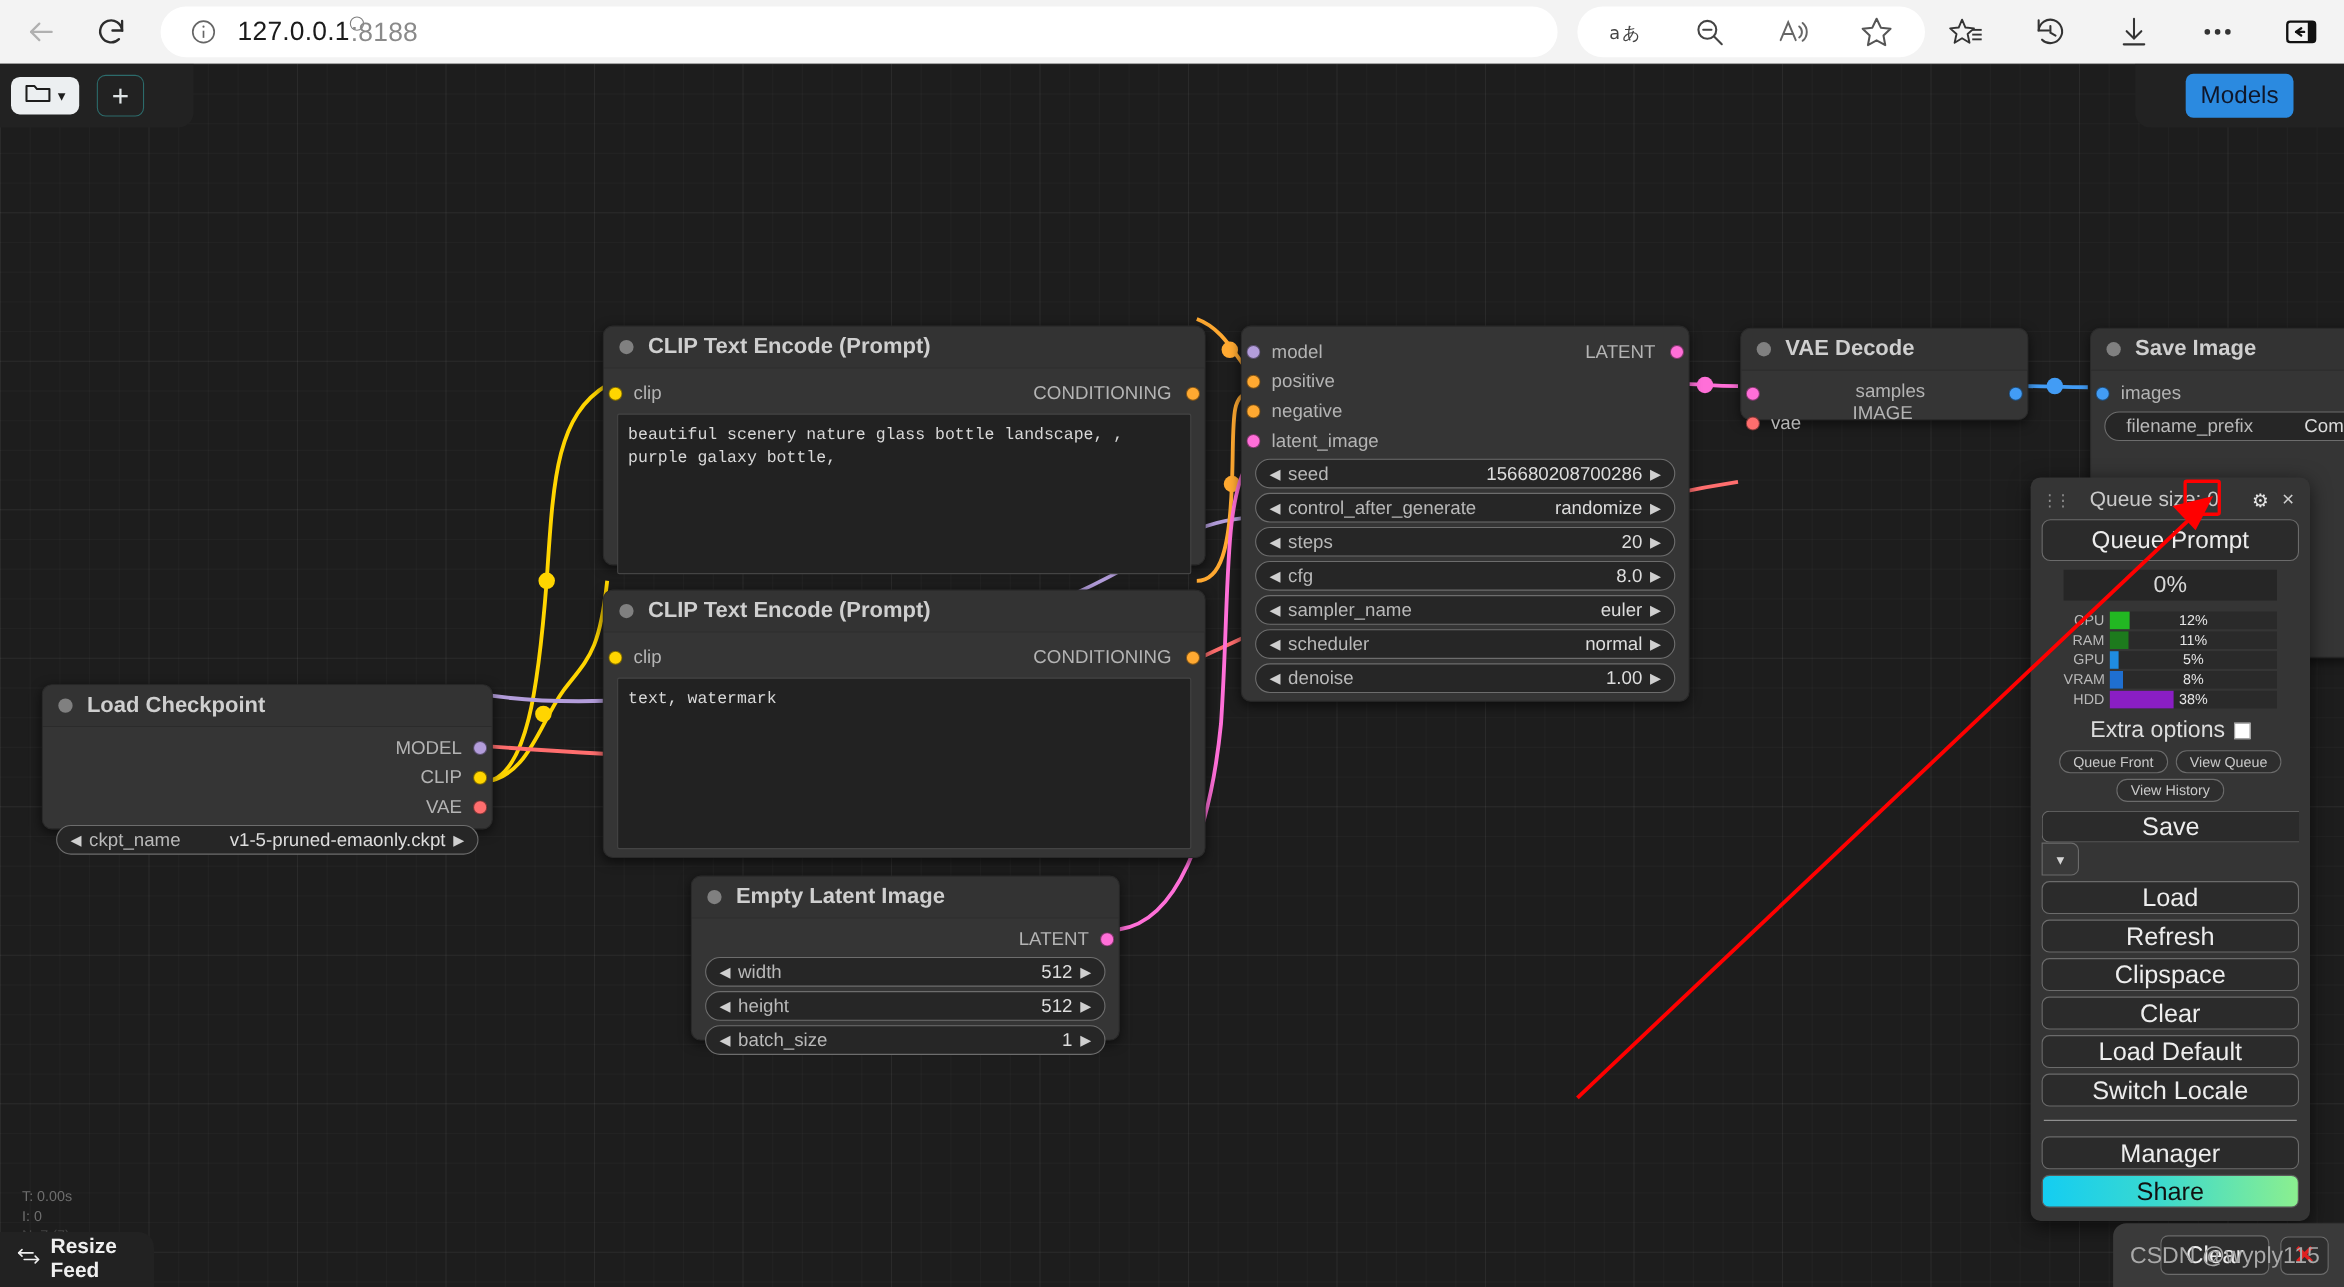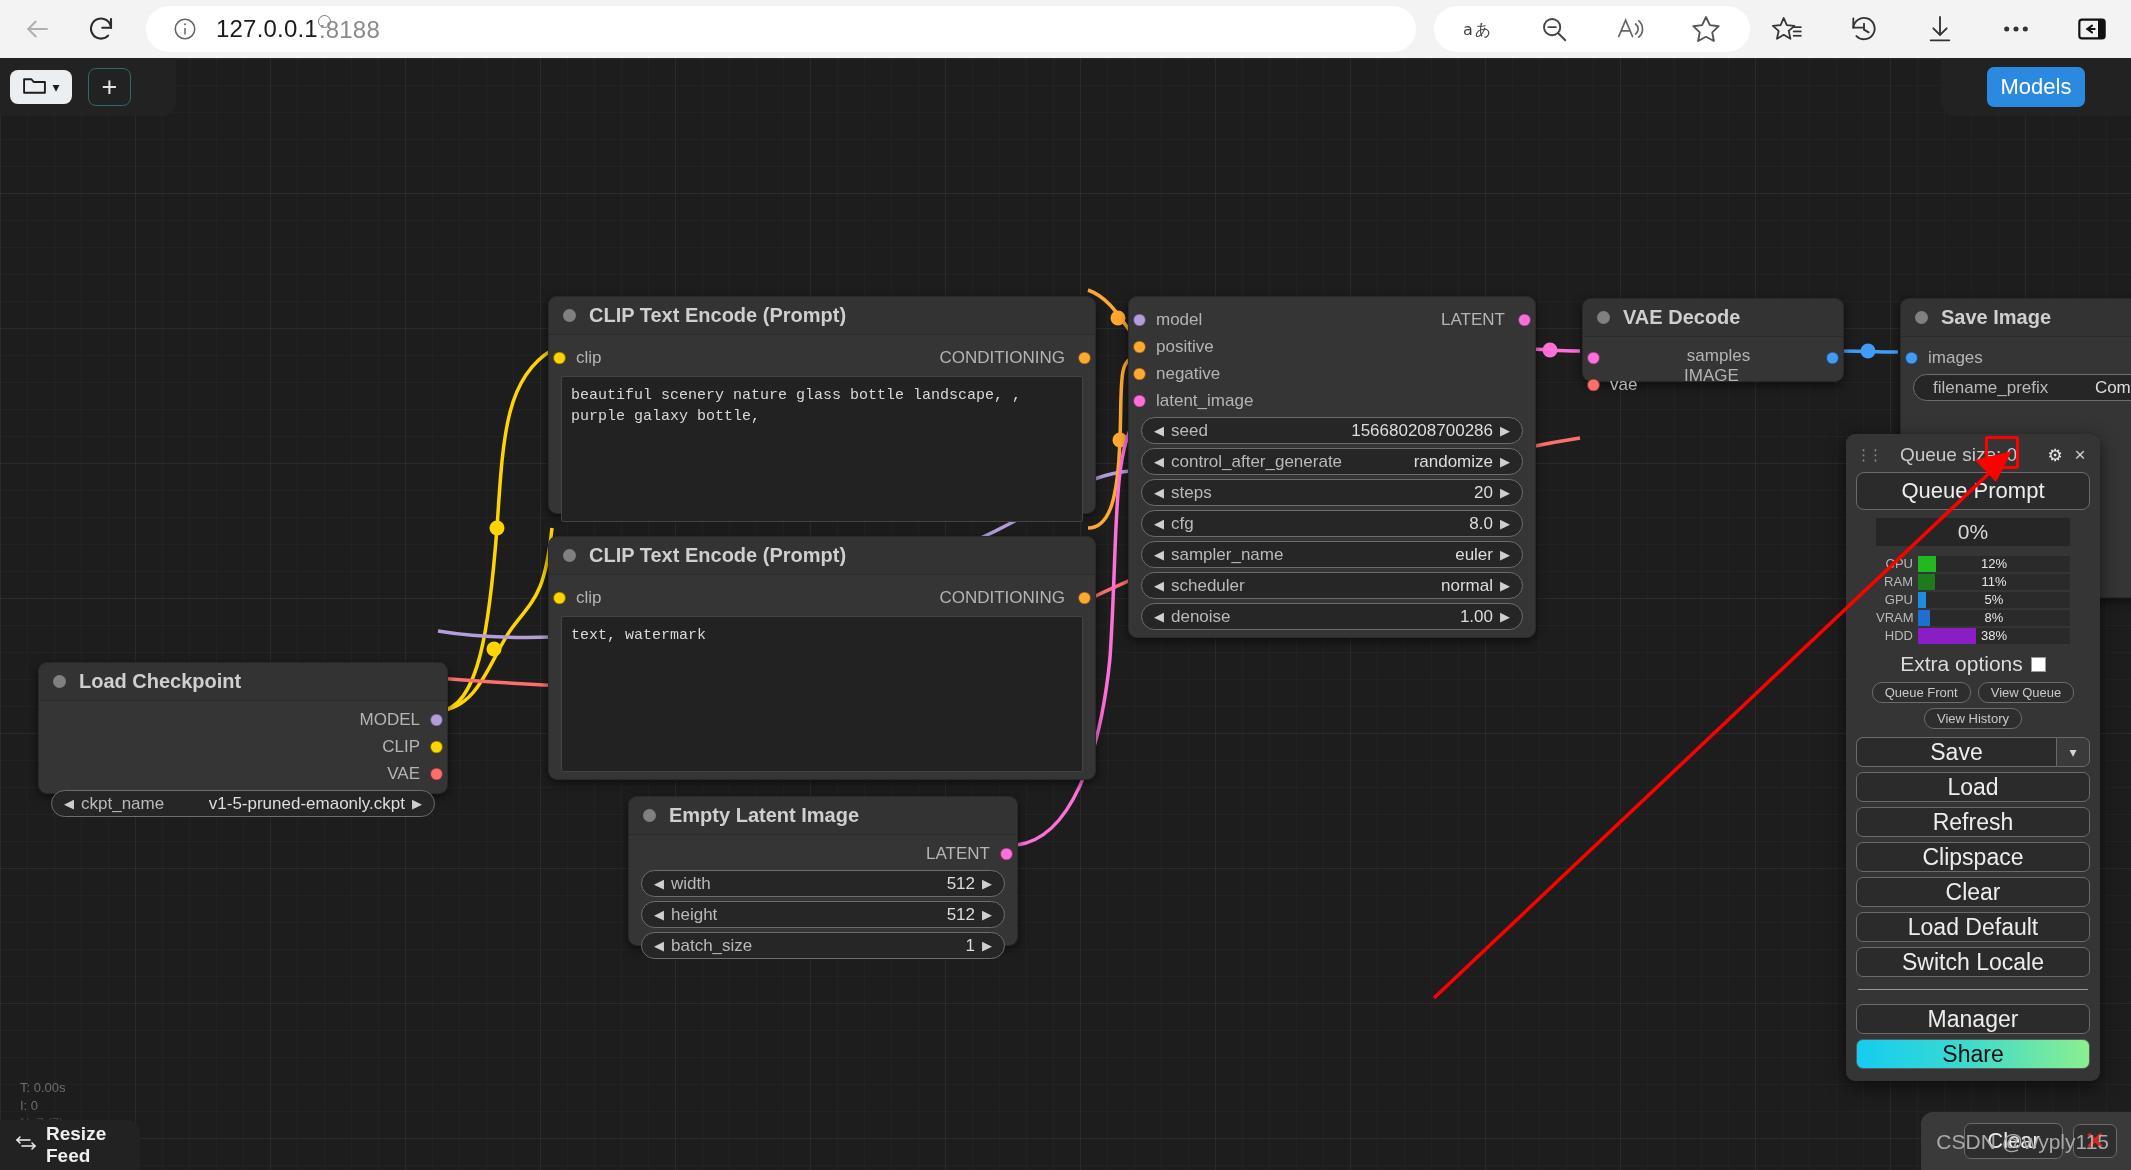--- a/index.html
+++ b/index.html
@@ -74,21 +74,21 @@
     border:1.5px solid #2c6b6b; border-radius:8px;
     display:flex; align-items:center; justify-content:center;
     color:#dfe4e6; font-size:27px; line-height:1;
   }
   #models-wrap {
     position:absolute; right:0; top:0; width:190px; height:58px;
     background:#222; border-bottom-left-radius:14px;
     display:flex; align-items:center; justify-content:center;
   }
   #models-btn {
-    background:#2b8ae0; color:#ffffff; font-size:22px;
+    background:#2b8ae0; color:#0f172a; font-size:22px;
     padding:7px 14px; border-radius:7px;
   }
 
   
   .node {
     position:absolute;
     background:#353535;
     border-radius:9px;
     box-shadow: 0 3px 10px rgba(0,0,0,.55);
     border:1px solid #2a2a2a;
@@ -530,21 +530,21 @@
       </div>
       <div class="widget" style="margin-right:18px;">
         <span class="mid">
             <span class="wname">filename_prefix</span>
             <span class="wval">ComfyUI</span>
           </span>
       </div>
     </div>
   </div>
 
-  <div class="node" style="left:38px; top:604px; width:410px; height:132px;">
+  <div class="node" style="left:38px; top:564px; width:410px; height:132px;">
     <div class="node-title">
       <span class="node-dot"></span>
       <span>Load Checkpoint</span>
     </div>
     <div class="node-body" style="padding-top:4px;">
       <div class="slot-row out">
         <span>MODEL</span>
         <span class="port outp" style="background:#b39ddb;"></span>
       </div>
       <div class="slot-row out">
@@ -655,21 +655,21 @@
     </div>
 
     <div class="small-btn-row">
       <span class="small-btn">Queue Front</span>
       <span class="small-btn">View Queue</span>
     </div>
     <div class="small-btn-row">
       <span class="small-btn">View History</span>
     </div>
 
-    <div id="save-btn-row" style="margin-top:8px;">
+    <div id="save-btn-row" style="margin-top:8px;flex-direction:column;">
       <span id="save-btn-main">Save</span>
       <span id="save-btn-caret">▾</span>
     </div>
     <div class="big-btn">Load</div>
     <div class="big-btn">Refresh</div>
     <div class="big-btn">Clipspace</div>
     <div class="big-btn">Clear</div>
     <div class="big-btn">Load Default</div>
     <div class="big-btn">Switch Locale</div>
     <div id="menu-divider"></div>

